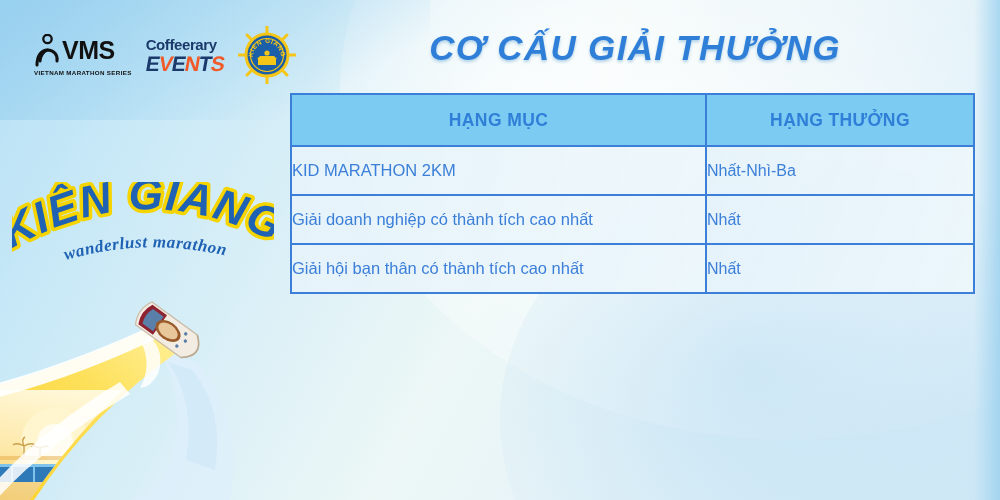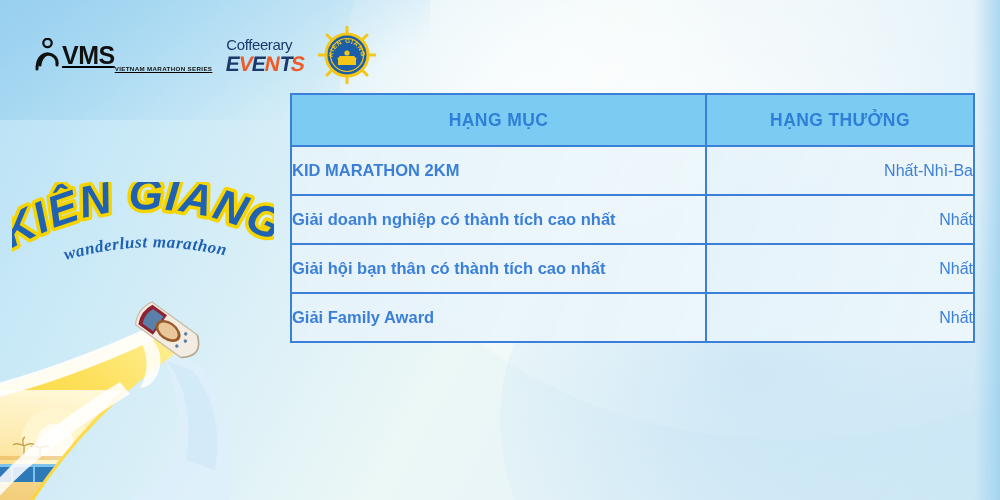--- a/index.html
+++ b/index.html
@@ -70,24 +70,23 @@
     position: absolute;
     left: 34px; top: 22px;
     height: 66px;
     display: flex;
     align-items: center;
     gap: 10px;
     z-index: 6;
   }
   .logo-vms {
     display: flex;
-    flex-direction: row;
-    align-items: flex-end;
+    flex-direction: column;
+    align-items: flex-start;
     line-height: 1;
-    text-decoration: underline;
   }
   .vms-main { display: flex; align-items: center; gap: 2px; }
   .vms-runner { display: block; }
   .vms-word {
     font-size: 25px;
     font-weight: bold;
     letter-spacing: -0.5px;
     color: #111111;
     font-family: "Liberation Sans", sans-serif;
   }
@@ -102,21 +101,21 @@
 
   .logo-coffeerary {
     display: flex;
     flex-direction: column;
     align-items: flex-start;
     line-height: 1;
     margin-left: 4px;
   }
   .cof-word {
     font-size: 15px;
-    font-weight: normal;
+    font-weight: bold;
     color: #1b3a6b;
     letter-spacing: -0.4px;
   }
   .cof-events {
     margin-top: 1px;
     font-size: 21px;
     font-weight: bold;
     letter-spacing: -1px;
     line-height: 1;
     display: flex;
@@ -190,24 +189,24 @@
     height: 50px;
   }
   #prize-table tbody td {
     background: linear-gradient(110deg, rgba(230,243,250,.95), rgba(237,247,251,.92));
   }
   td.cat {
     text-align: left;
     padding-left: 13px;
     color: #3b7fd9;
     font-size: 16.5px;
-    font-weight: bold;
+    font-weight: normal;
   }
   td.prize {
-    text-align: right;
+    text-align: left;
     color: #3b7fd9;
     font-size: 16px;
     font-weight: normal;
   }
   col.c-cat { width: 415px; }
   col.c-prize { width: 268px; }
 </style>
 </head>
 <body>
 
@@ -264,20 +263,21 @@
           <textPath href="#sealArc" startOffset="50%" text-anchor="middle">KIEN GIANG</textPath>
         </text>
         <rect x="20" y="33" width="18" height="6" fill="#f5c518"></rect>
         <path d="M19 33 L39 33 L36 30 L22 30 Z" fill="#f5c518"></path>
         <circle cx="29" cy="27" r="2.6" fill="#f5c518"></circle>
       </svg>
     </div>
 
   </div>
 
+  <div id="page-title">CƠ CẤU GIẢI THƯỞNG</div>
 
   <div id="kg-wordmark">
     <svg width="262" height="100" viewBox="0 0 262 100">
       <defs>
         <path id="arcTop" d="M 8 62 Q 131 -4 254 56"></path>
         <path id="arcBot" d="M 30 86 Q 131 48 238 80"></path>
       </defs>
       <text font-family="'Liberation Sans', sans-serif" font-size="44" font-weight="bold" font-style="italic" letter-spacing="1.5" fill="none" stroke="#f5d400" stroke-width="7" stroke-linejoin="round">
         <textPath href="#arcTop" startOffset="50%" text-anchor="middle">KIÊN GIANG</textPath>
       </text>
@@ -377,20 +377,16 @@
         <td class="prize">Nhất-Nhì-Ba</td>
       </tr>
       <tr>
         <td class="cat">Giải doanh nghiệp có thành tích cao nhất</td>
         <td class="prize">Nhất</td>
       </tr>
       <tr>
         <td class="cat">Giải hội bạn thân có thành tích cao nhất</td>
         <td class="prize">Nhất</td>
       </tr>
-      <tr>
-        <td class="cat">Giải Family Award</td>
-        <td class="prize">Nhất</td>
-      </tr>
     </tbody>
   </table>
 
 </div>
 
 </body></html>

